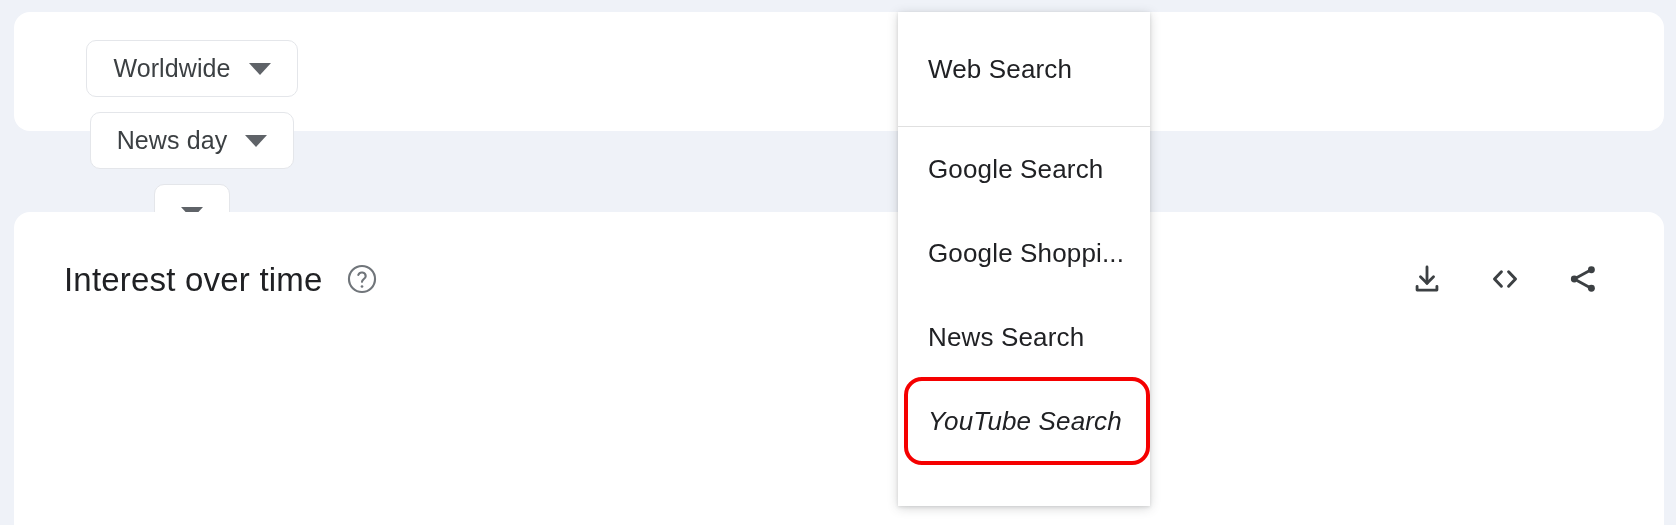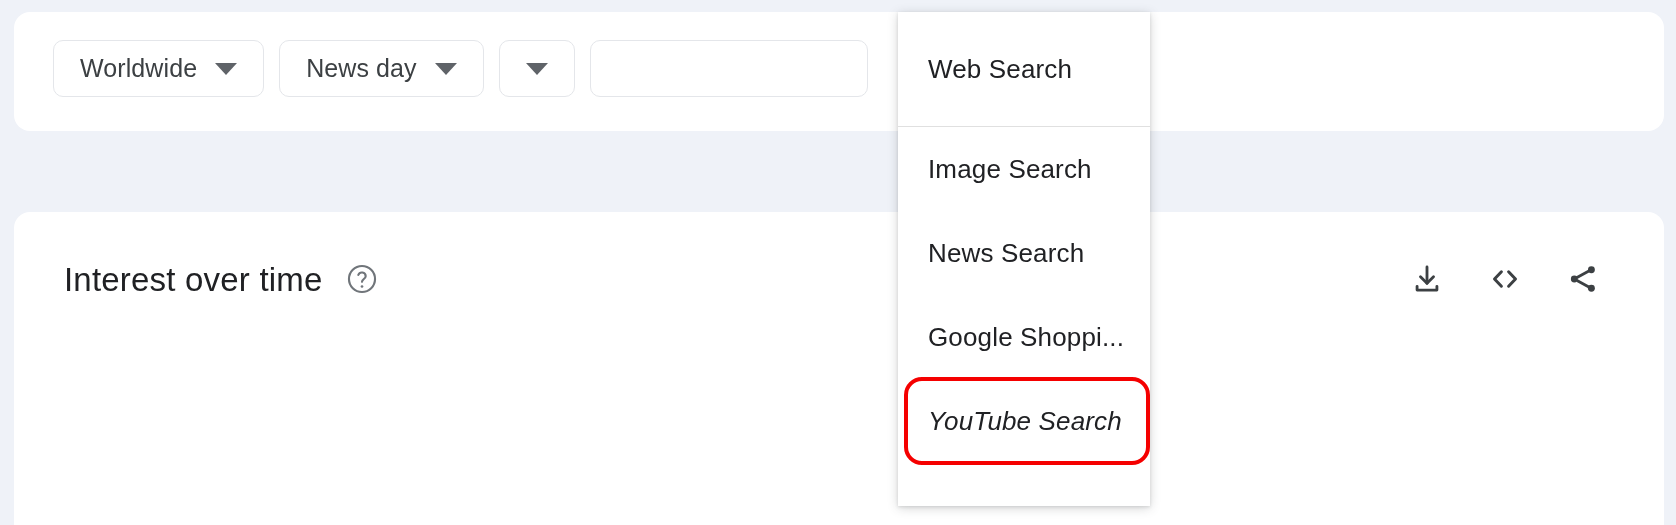--- a/index.html
+++ b/index.html
@@ -27,20 +27,21 @@
     border-radius: 16px;
   }
 
   .chip-row {
     position: absolute;
     left: 39px;
     top: 28px;
     display: flex;
     align-items: center;
     gap: 15px;
+    flex-direction: column;
   }
 
   .chip {
     height: 57px;
     border: 1px solid #e4e6ea;
     border-radius: 10px;
     background: #ffffff;
     display: flex;
     align-items: center;
     justify-content: center;
@@ -261,28 +262,28 @@
 
 <div class="dropdown">
 
   <div class="dd-item">
     <span>Web Search</span>
   </div>
 
   <div class="dd-divider"></div>
 
   <div class="dd-item">
-    <span>Image Search</span>
+    <span>Google Search</span>
+  </div>
+
+  <div class="dd-item">
+    <span>Google Shoppi...</span>
   </div>
 
   <div class="dd-item">
     <span>News Search</span>
-  </div>
-
-  <div class="dd-item">
-    <span>Google Shoppi...</span>
   </div>
 
   <div class="dd-item highlighted">
     <span>YouTube Search</span>
   </div>
 
 </div>
 
 </body></html>

